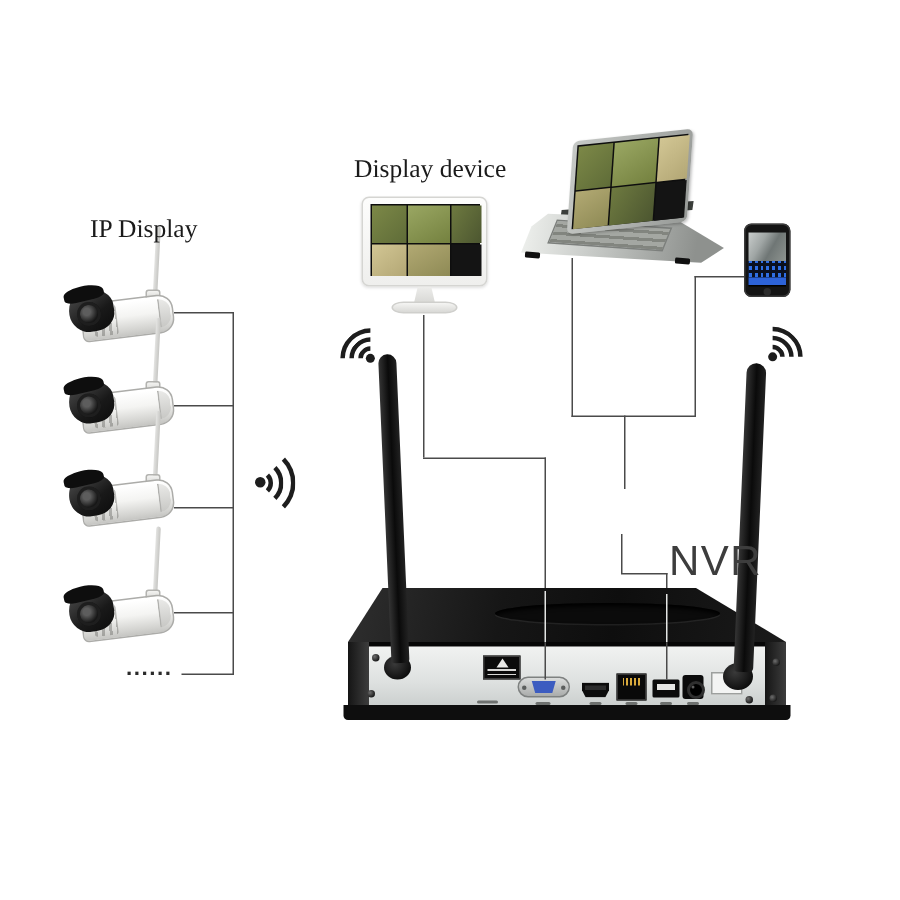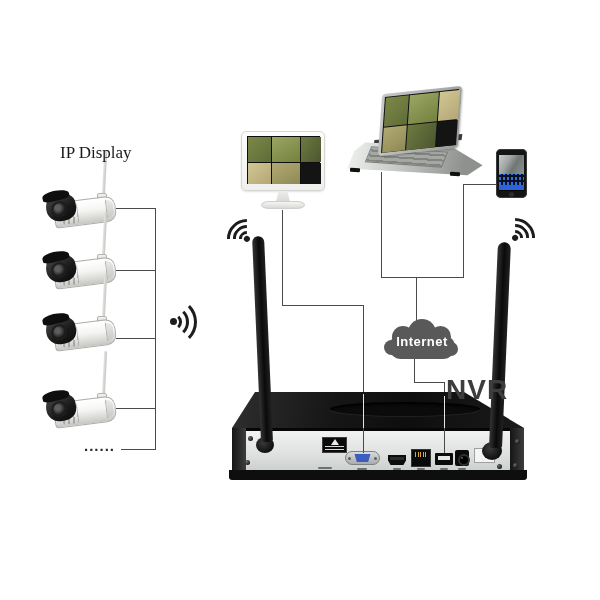--- a/index.html
+++ b/index.html
@@ -167,29 +167,20 @@
   <div class="line" style="left:414px; top:382px; width:31px; height:1px;"></div>
   <div class="line" style="left:444px; top:382px; width:1px; height:14px;"></div>
 
   <div class="line" style="left:155px; top:208px; width:1px; height:242px;"></div>
   <div class="line" style="left:116px; top:208px; width:40px; height:1px;"></div>
   <div class="line" style="left:116px; top:270px; width:40px; height:1px;"></div>
   <div class="line" style="left:116px; top:338px; width:40px; height:1px;"></div>
   <div class="line" style="left:116px; top:408px; width:40px; height:1px;"></div>
   <div class="line" style="left:121px; top:449px; width:35px; height:1px;"></div>
 
-  <div class="cloud">
-    <b class="c-base"></b>
-    <b style="left:8px; top:8px; width:22px; height:22px;"></b>
-    <b style="left:24px; top:1px; width:28px; height:28px;"></b>
-    <b style="left:46px; top:8px; width:21px; height:21px;"></b>
-    <b style="left:0px; top:22px; width:15px; height:15px;"></b>
-    <b style="left:60px; top:24px; width:14px; height:14px;"></b>
-    <span class="cloud-label">Internet</span>
-  </div>
 
   <div class="nvr">
     <div class="nvr-top">
       <div class="nvr-oval"></div>
     </div>
     <div class="nvr-panel"></div>
     <div class="nvr-cap" style="left:2px;"></div>
     <div class="nvr-cap" style="left:280px;"></div>
     <div class="nvr-strip"></div>
 
@@ -329,16 +320,17 @@
     <i style="left:2px;  top:16px; width:40px; height:40px;"></i>
   </div>
   <div class="wifi" style="left:503px; top:206px; width:44px; height:44px; transform:rotate(45deg);">
     <i class="dot" style="left:19px; top:33px; width:6px; height:6px;"></i>
     <i style="left:14px; top:28px; width:16px; height:16px;"></i>
     <i style="left:8px;  top:22px; width:28px; height:28px;"></i>
     <i style="left:2px;  top:16px; width:40px; height:40px;"></i>
   </div>
 
   <div class="lbl lbl-serif" style="left:60px; top:144px;">IP Display</div>
-  <div class="lbl lbl-nvr" style="left:446px; top:376px;font-weight:bold;">NVR</div>
+  <div class="lbl lbl-serif" style="left:236px; top:104px;">Display device</div>
+  <div class="lbl lbl-nvr" style="left:446px; top:360px;">NVR</div>
   <div class="lbl lbl-dots" style="left:84px; top:438px;">......</div>
 
 </div>
 
 </body></html>

